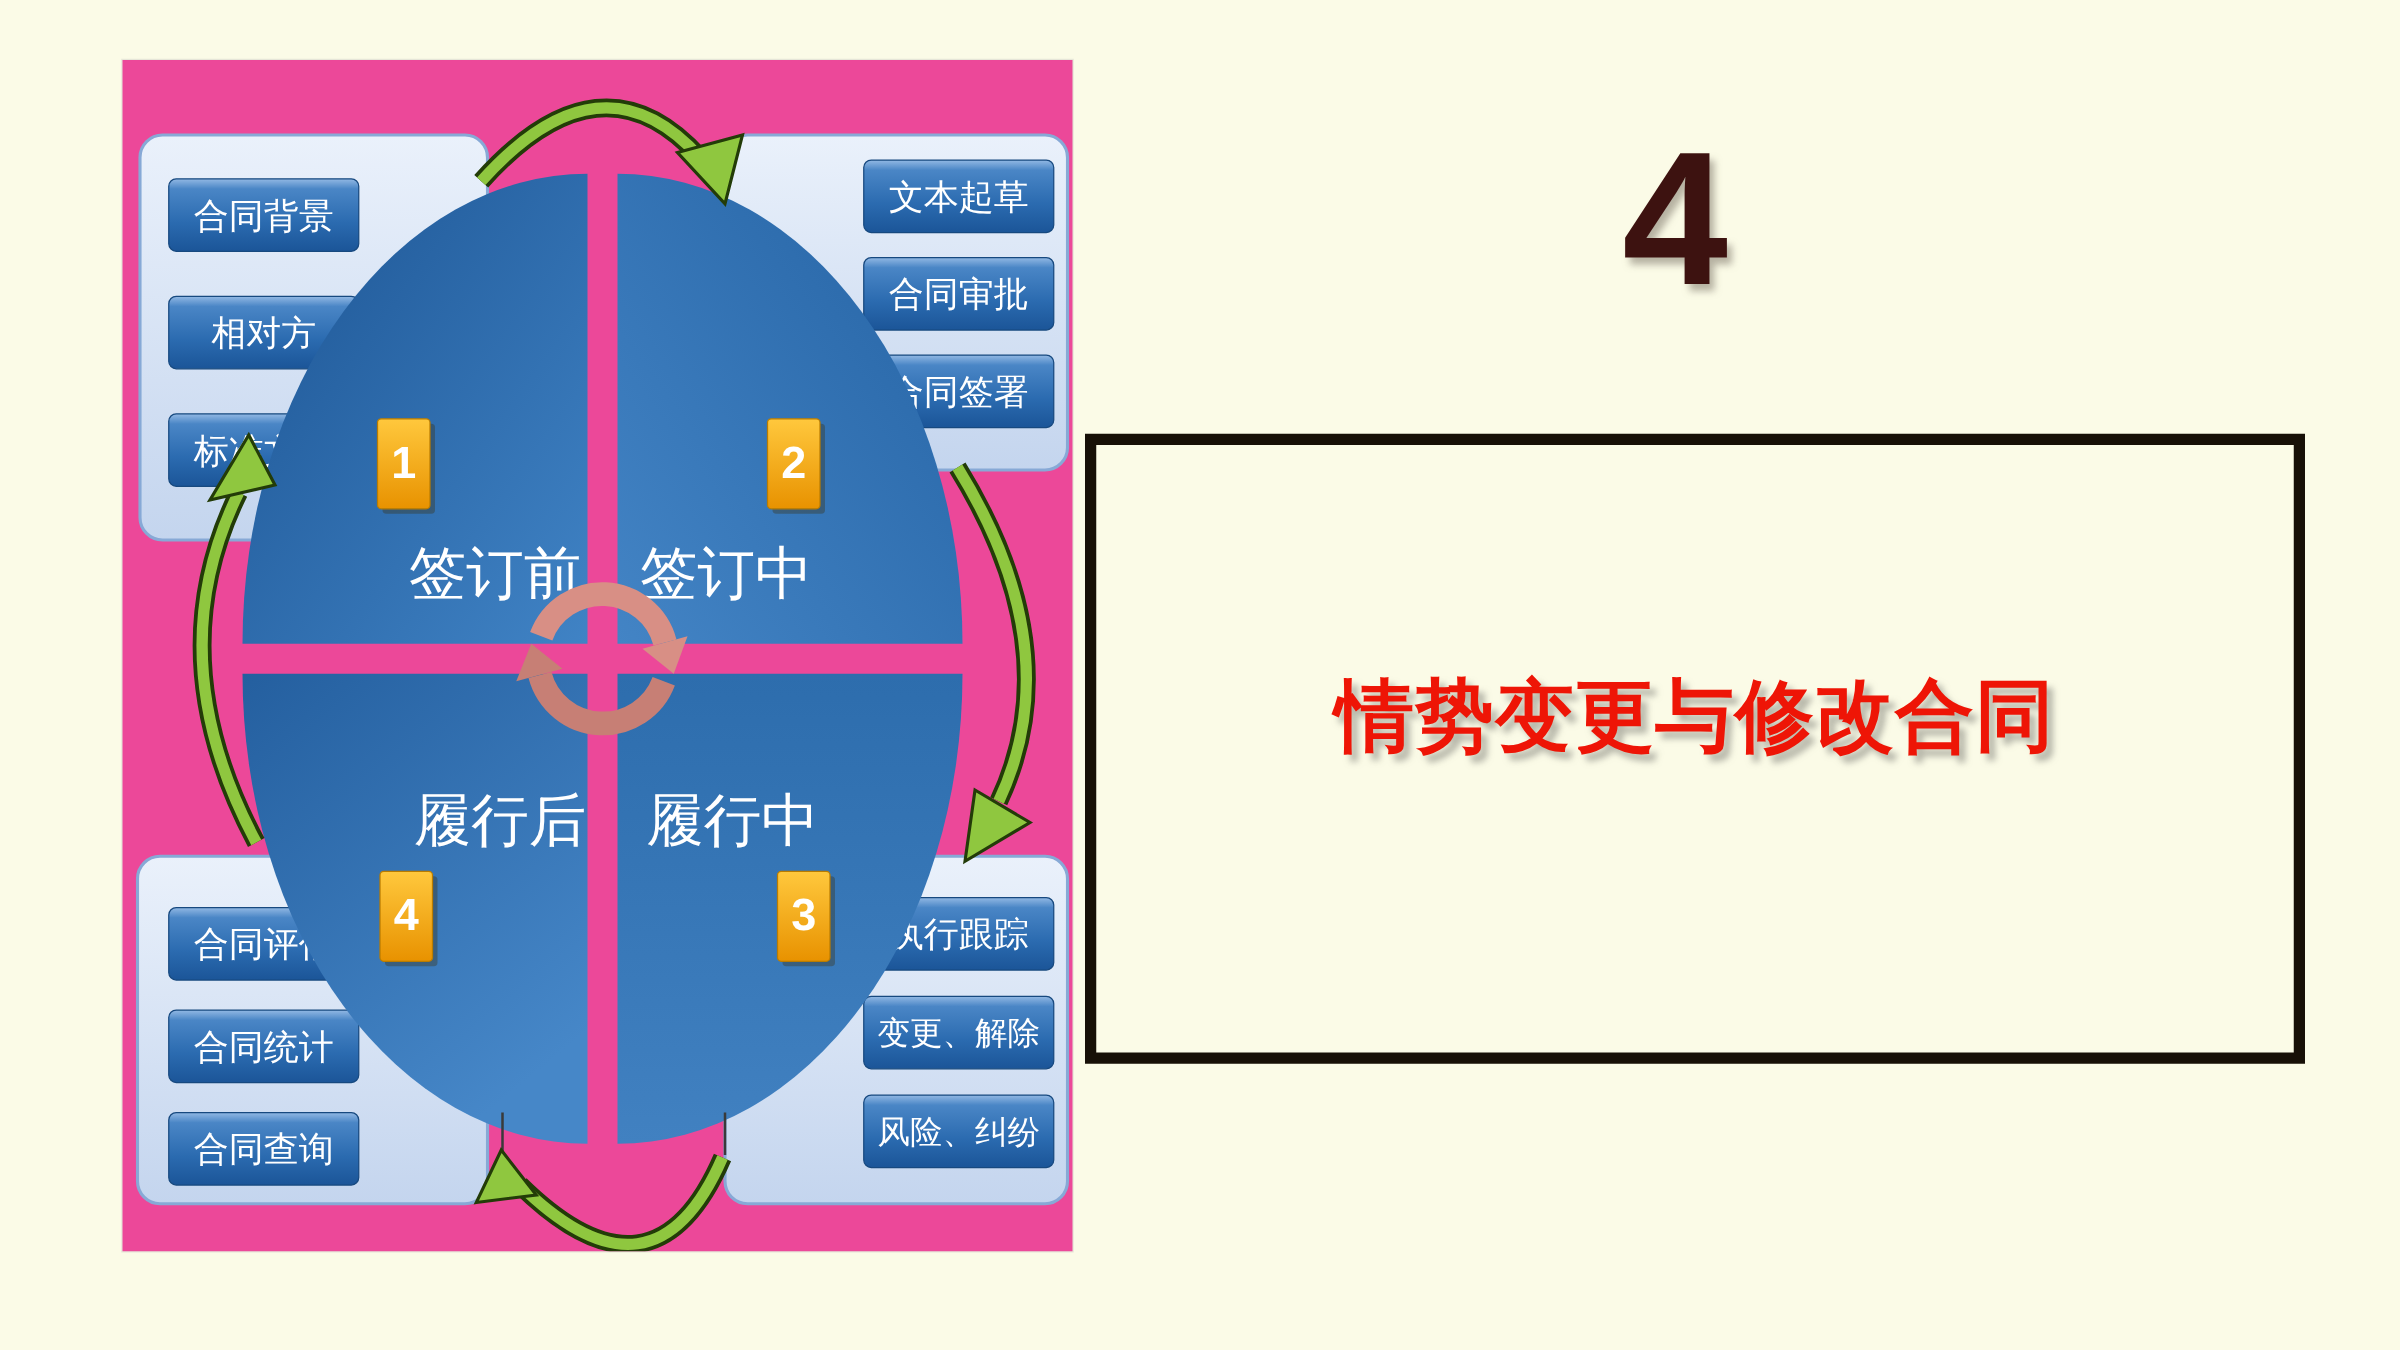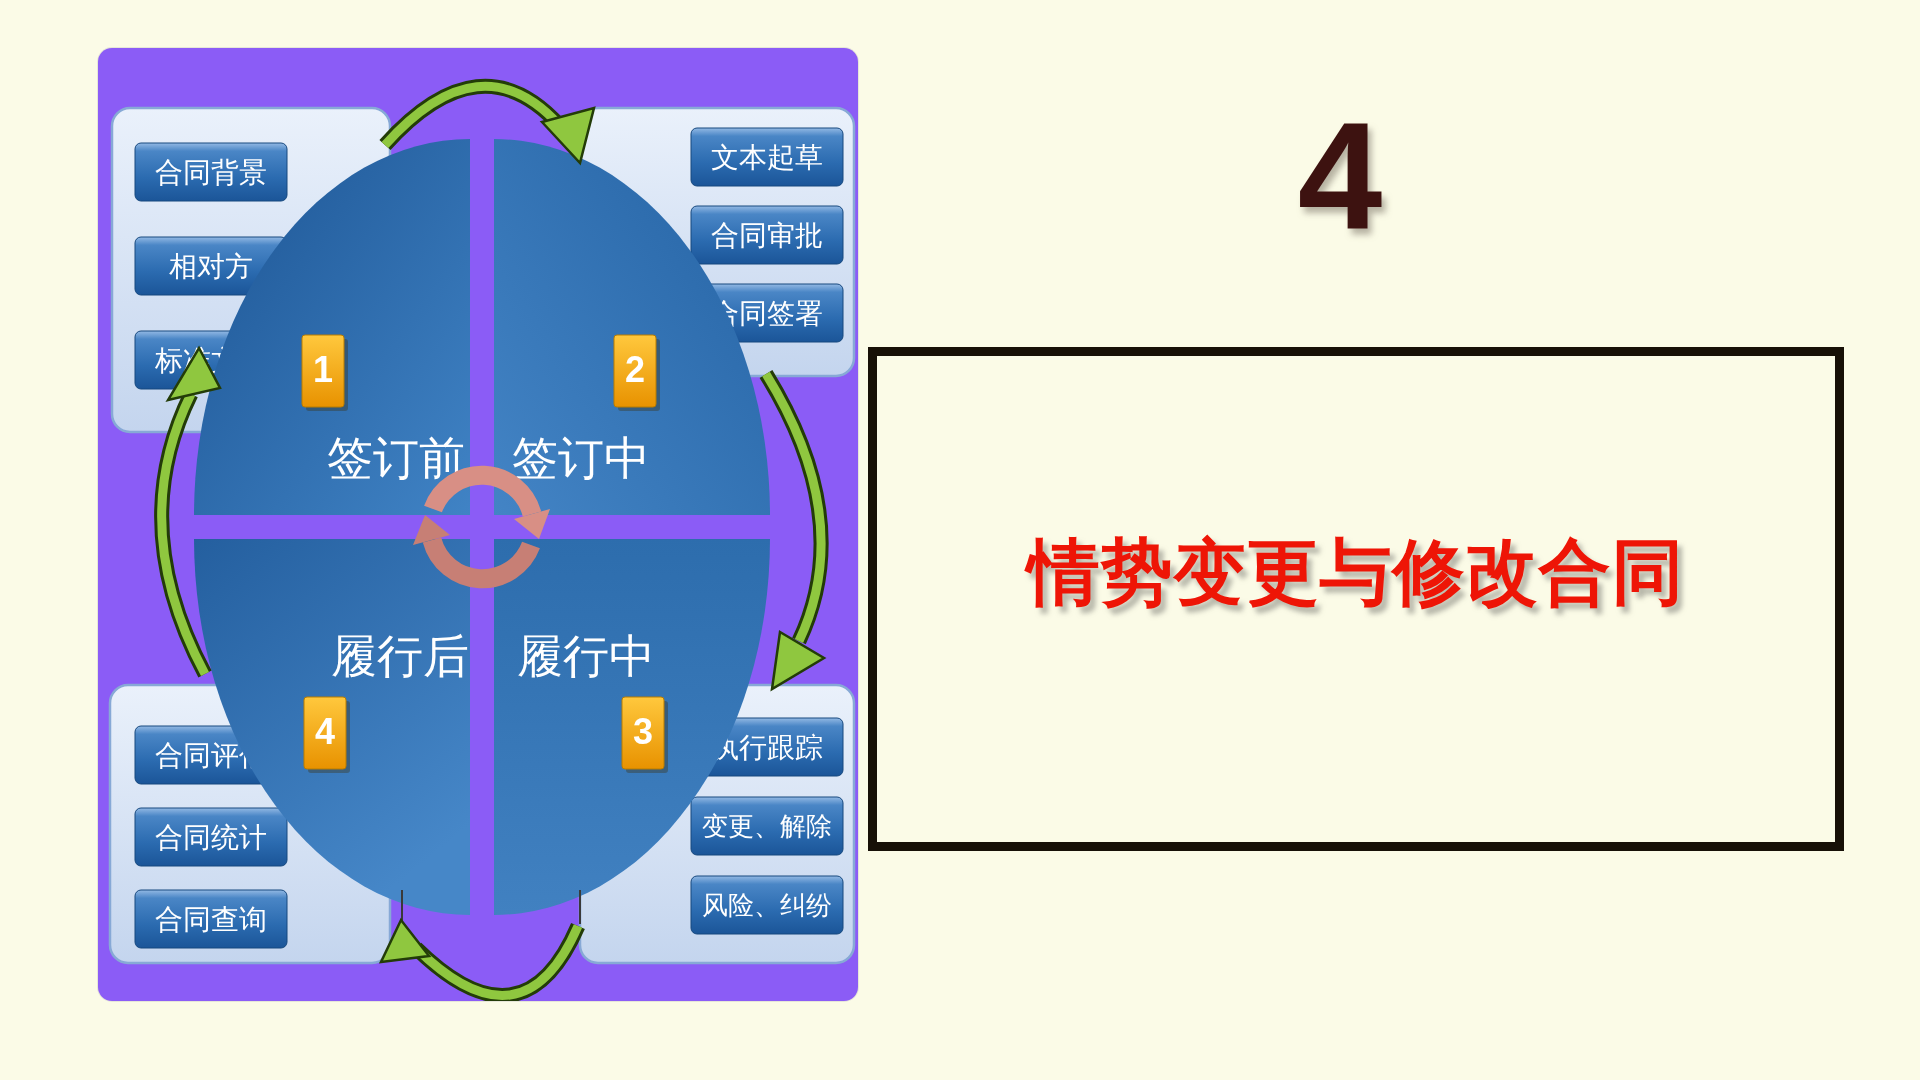--- a/index.html
+++ b/index.html
@@ -1,27 +1,27 @@
 <!DOCTYPE html>
 <html><head>
 <meta charset="utf-8">
 <style>
   html,body{margin:0;padding:0;background:#fbfbe7;}
   .canvas{position:relative;width:1920px;height:1080px;background:#fbfbe7;overflow:hidden;
           font-family:"Liberation Sans",sans-serif;}
-  .diagram-wrap{position:absolute;left:98px;top:48px;width:760px;height:953px;background:#8b5cf6;
-                box-shadow:0 0 0 1px #e6e6d8;border-radius:14px;}
+  .diagram-wrap{position:absolute;left:98px;top:48px;width:760px;height:953px;background:#ec4899;
+                box-shadow:0 0 0 1px #e6e6d8;}
   .big-number{position:absolute;left:1255px;top:96px;width:170px;text-align:center;
               font-size:152px;line-height:1.05;font-weight:700;color:#3d1210;
               text-shadow:4px 6px 6px rgba(125,118,105,.55);}
   .title-box{position:absolute;left:868px;top:347px;width:976px;height:504px;
              border:9px solid #171007;box-sizing:border-box;
              display:flex;align-items:center;justify-content:center;}
   .slide-title{position:relative;top:-26px;white-space:nowrap;
-               font-size:72px;font-weight:700;color:#ee1506;letter-spacing:1px;
+               font-size:63px;font-weight:700;color:#ee1506;letter-spacing:1px;
                text-shadow:5px 6px 5px rgba(125,125,118,.55);}
   .btn-text{fill:#ffffff;font-size:28px;font-family:"Liberation Sans",sans-serif;}
   .btn-text5{fill:#ffffff;font-size:26px;font-family:"Liberation Sans",sans-serif;}
   .quad-label{fill:#ffffff;font-size:46px;font-family:"Liberation Sans",sans-serif;}
   .badge-num{fill:#ffffff;font-size:36px;font-weight:700;font-family:"Liberation Sans",sans-serif;}
   text{user-select:none;}
 </style>
 </head>
 <body>
 

